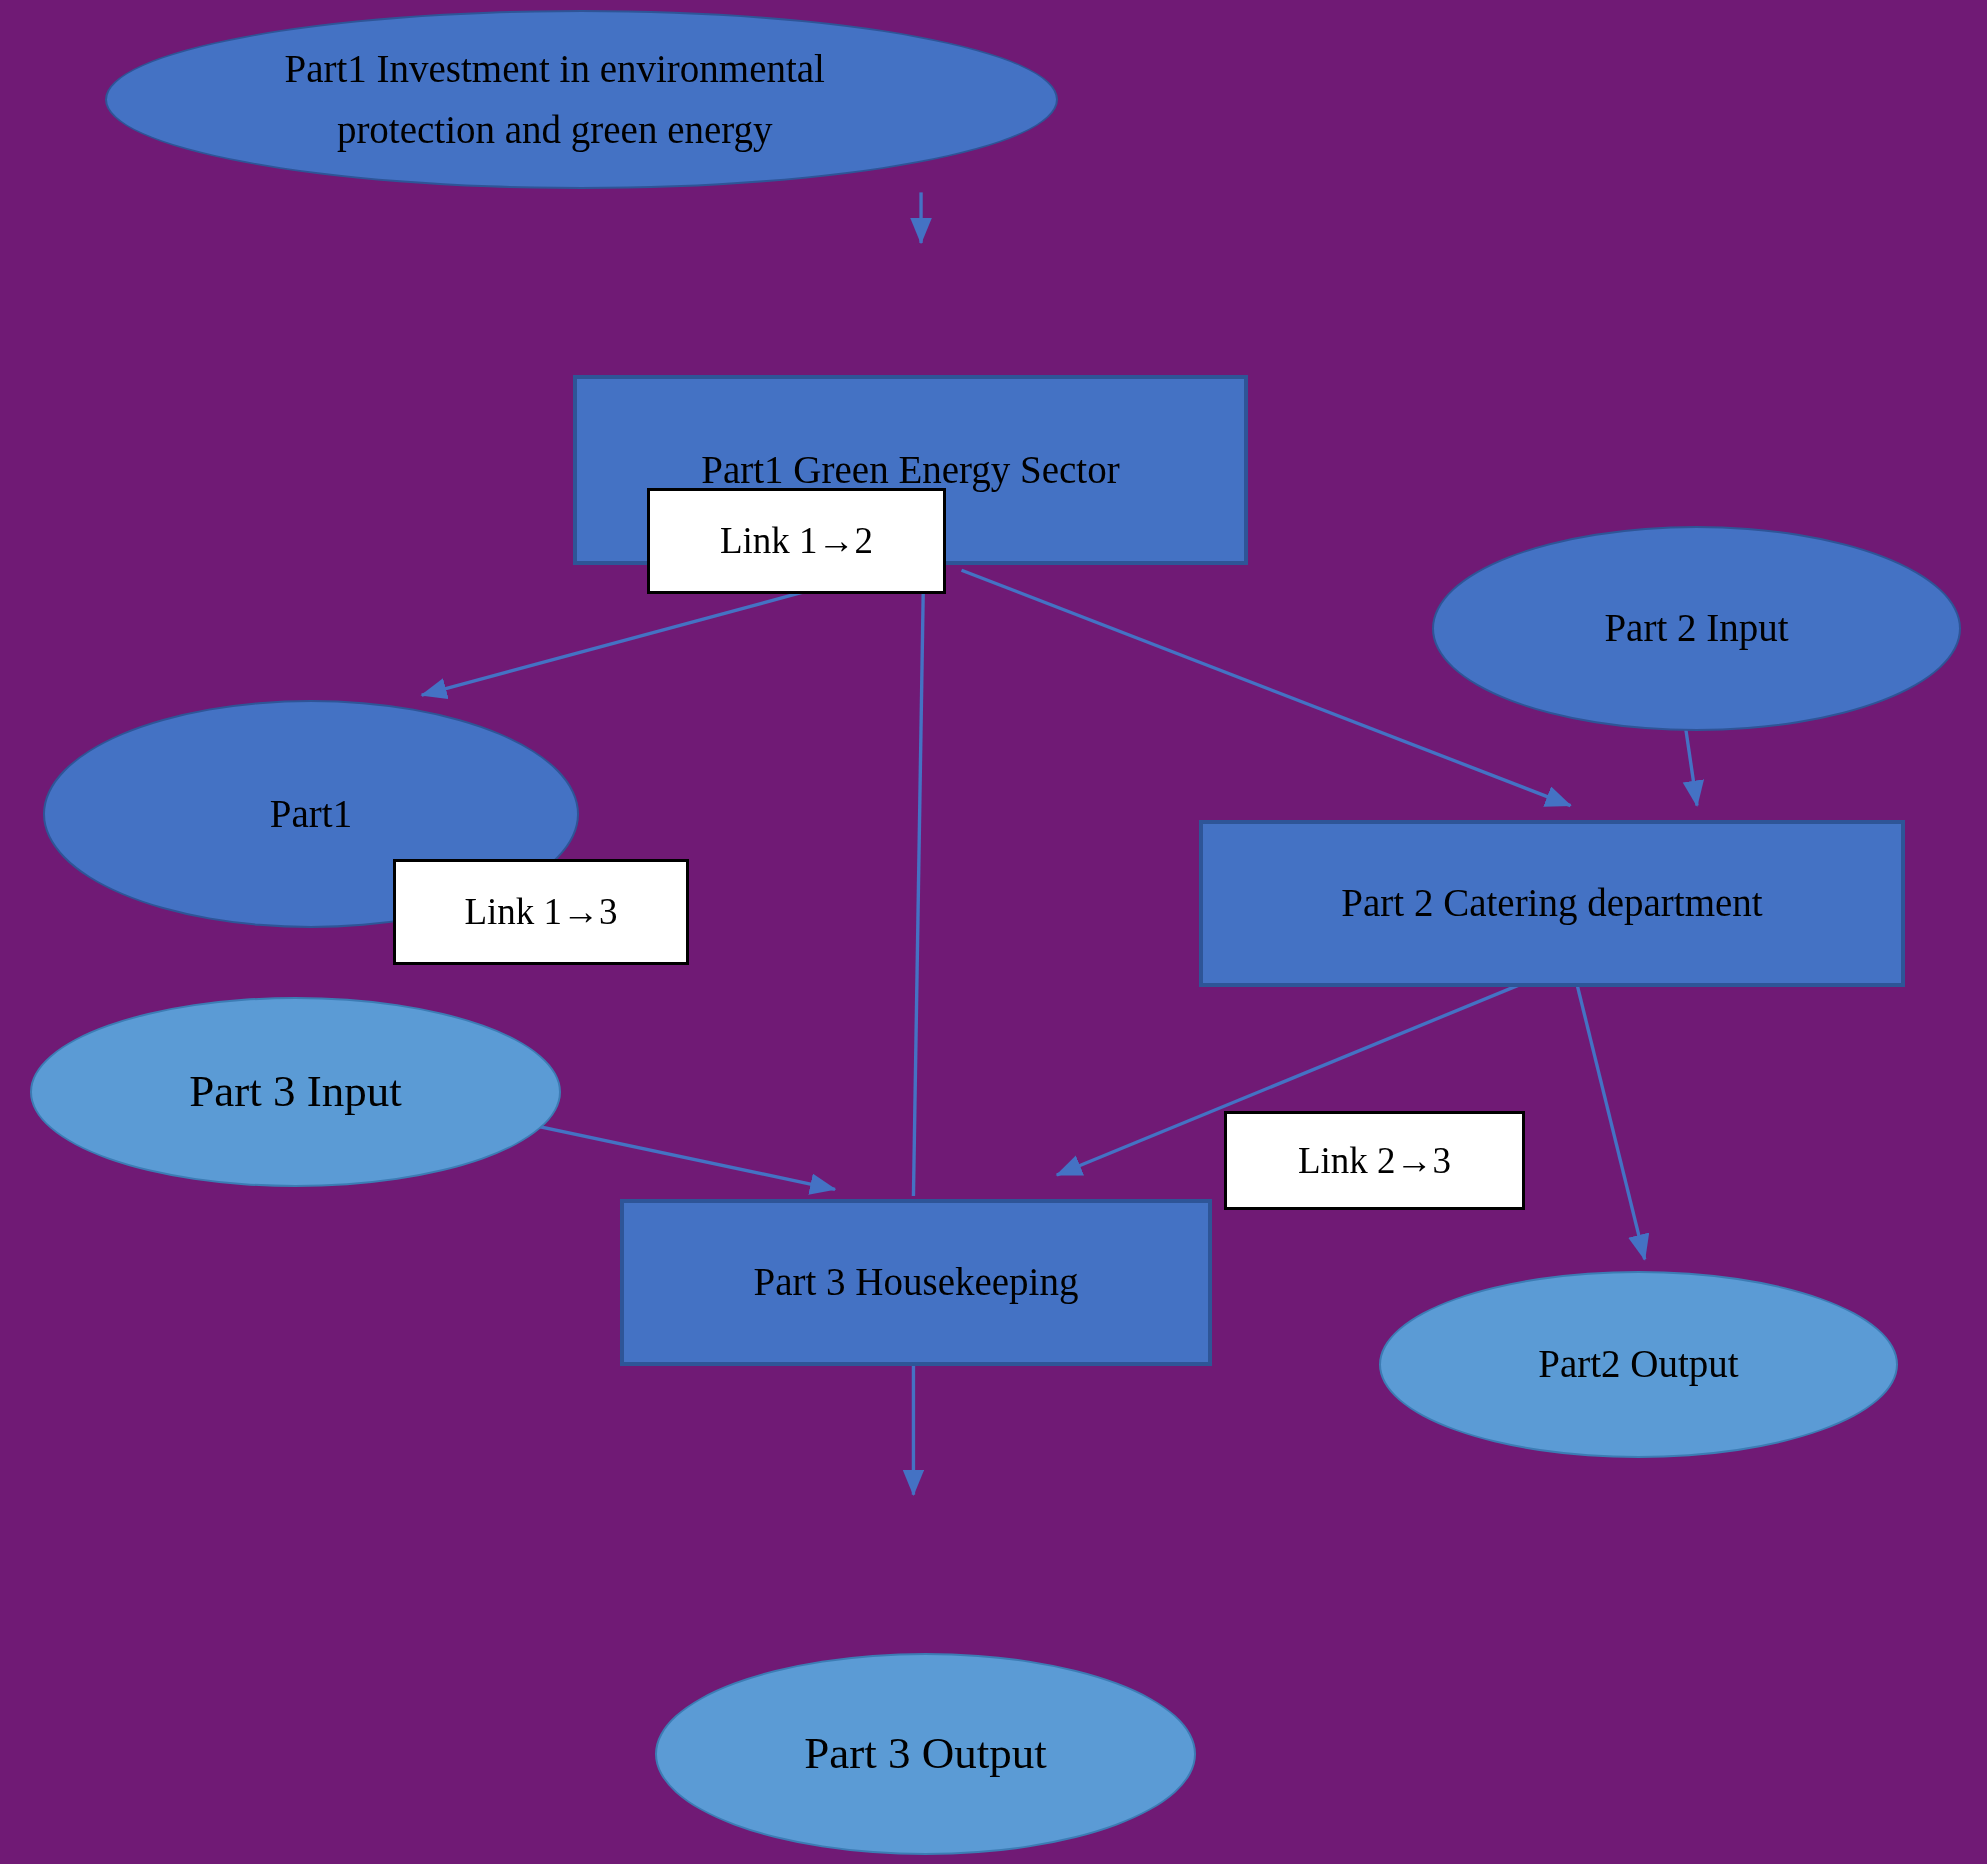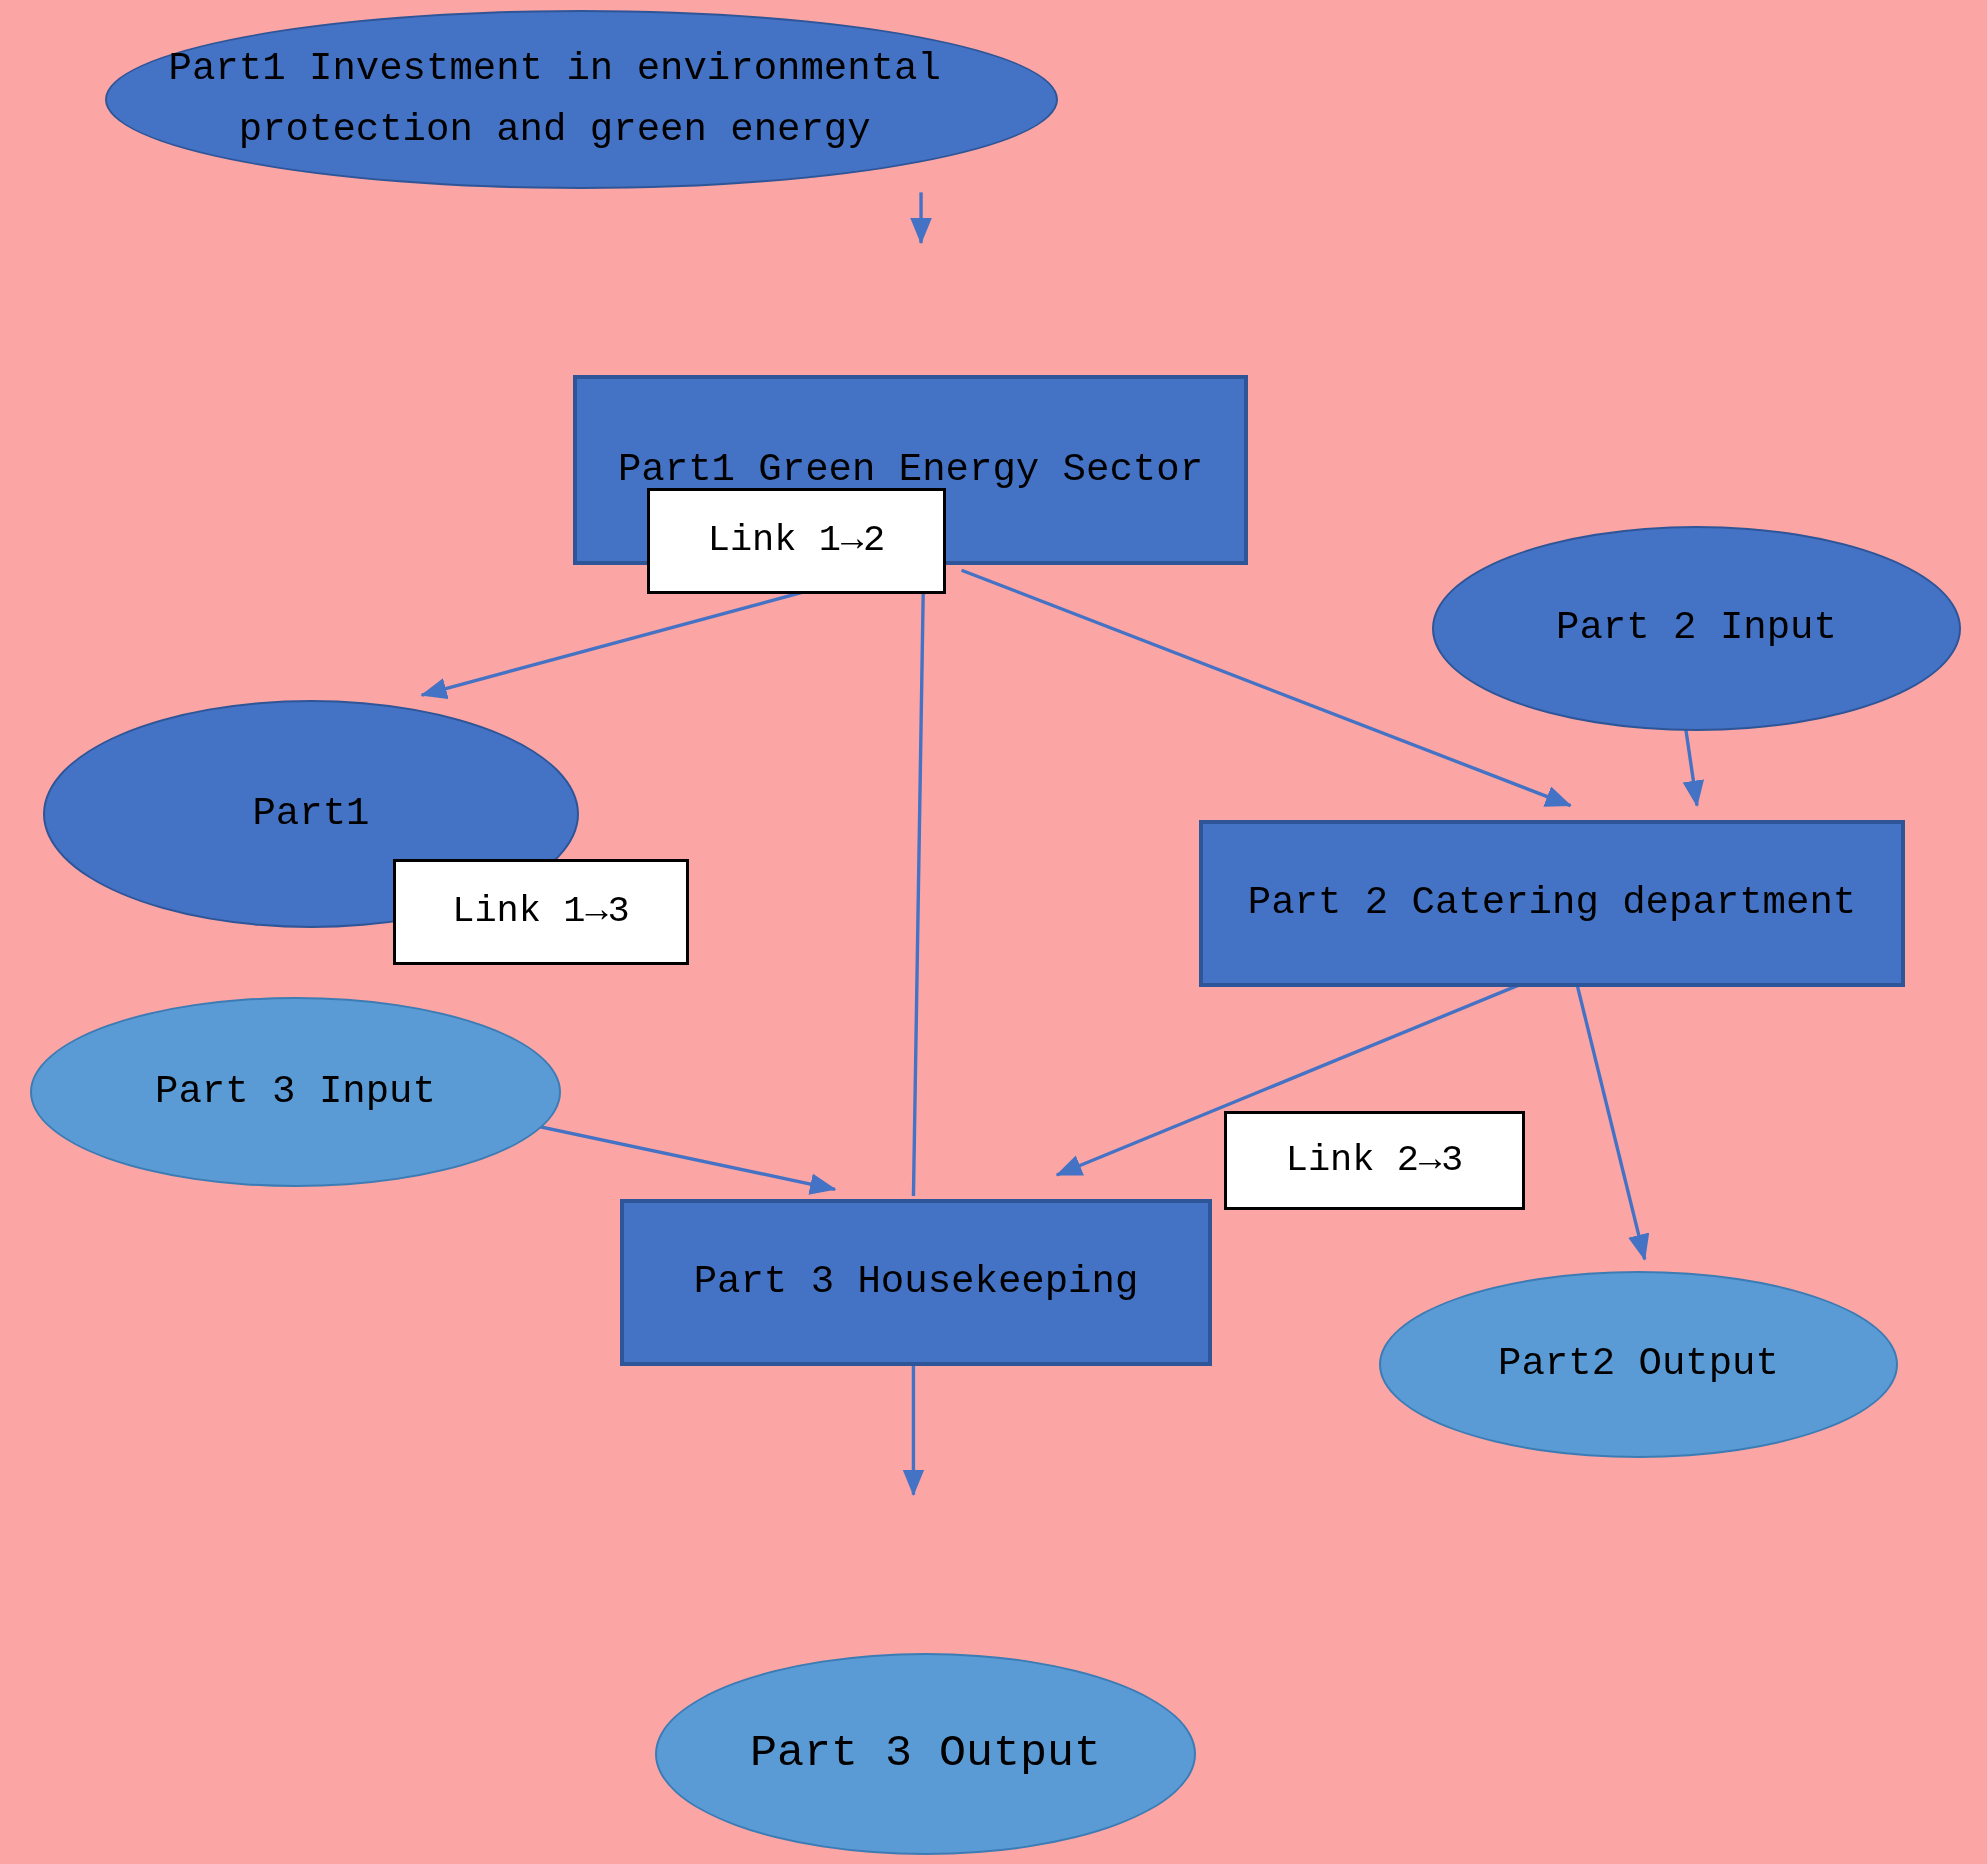--- a/index.html
+++ b/index.html
@@ -4,22 +4,22 @@
 <style>
   html, body {
     margin: 0;
     padding: 0;
     background: #ffffff;
   }
   #canvas {
     position: relative;
     width: 1988px;
     height: 1865px;
-    background: #fca5a5;
-    font-family: Liberation Mono, monospace;
+    background: #701a75;
+    font-family: Liberation Serif, serif;
     overflow: hidden;
   }
   svg.layer {
     position: absolute;
     left: 0;
     top: 0;
     width: 1988px;
     height: 1865px;
     pointer-events: none;
   }
@@ -103,21 +103,21 @@
   </div>
 
   <div class="node ellipse-dark" style="left:1432px; top:526px; width:529px; height:205px; font-size:39px;">
     <span>Part 2 Input</span>
   </div>
 
   <div class="node rect-dark" style="left:1199px; top:820px; width:706px; height:167px; font-size:39px;text-align:center;">
     <span>Part 2 Catering department</span>
   </div>
 
-  <div class="node ellipse-light" style="left:30px; top:997px; width:531px; height:190px; font-size:39px;">
+  <div class="node ellipse-light" style="left:30px; top:997px; width:531px; height:190px; font-size:45px;">
     <span>Part 3 Input</span>
   </div>
 
   <div class="node rect-dark" style="left:620px; top:1199px; width:592px; height:167px; font-size:39px;">
     <span>Part 3 Housekeeping</span>
   </div>
 
   <div class="node ellipse-light" style="left:1379px; top:1271px; width:519px; height:187px; font-size:39px;">
     <span>Part2 Output</span>
   </div>

